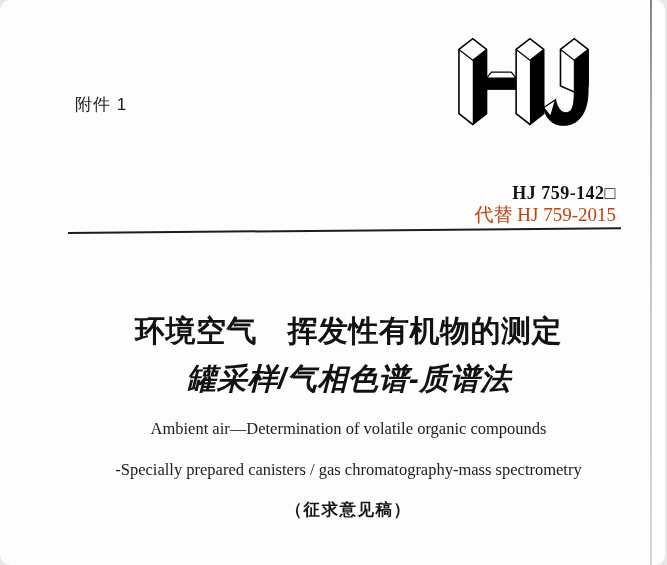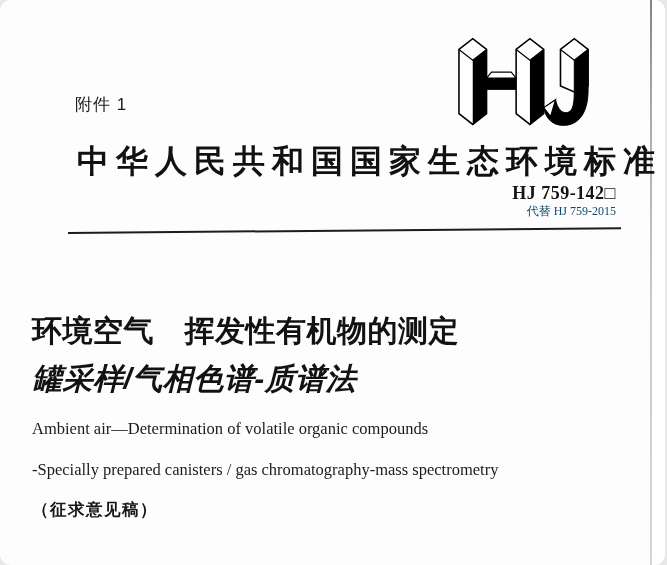--- a/index.html
+++ b/index.html
@@ -71,37 +71,38 @@
     font-size: 18px;
     line-height: 1.1;
     letter-spacing: .5px;
     color: #141414;
   }
   .replaces {
     position: absolute;
     right: 49px; top: 205px;
     font-family: "Liberation Serif", "DejaVu Serif", serif;
     font-weight: 500;
-    font-size: 12px;
+    font-size: 19px;
     line-height: 1.1;
-    color: #0c4a6e;
+    color: #c2410c;
   }
 
   .rule {
     position: absolute;
     left: 68px; top: 232px;
     width: 553px; height: 0;
     border-top: 2.6px solid #1d1d1d;
     transform: rotate(-0.5deg);
     transform-origin: left center;
   }
 
   .centered {
     position: absolute;
     left: 32px; right: 0;
+    text-align: center;
   }
   .title-zh {
     font-weight: 700;
     font-size: 30px;
     line-height: 1.15;
     letter-spacing: .5px;
     color: #121212;
   }
   .title-zh.l1 { top: 314px; }
   .title-zh.l2 { top: 362px; font-style: italic; }
@@ -149,21 +150,20 @@
       <polygon points="75,24 89,13 89,78 75,89" fill="#000"></polygon>
 
       <polygon points="106,13 120,2 134,13 134,50 120,56 106,50" fill="#ffffff" stroke="#000" stroke-width="1.6"></polygon>
       <polyline points="106,13 120,24 134,13" fill="none" stroke="#000" stroke-width="1.2"></polyline>
       <path d="M120,24 L134,13 L134,54 C134,78 124,90 109,90 C98,90 91,83 89,72 L101,64 C103,73 107,78 113,77 C118,76 120,70 120,56 Z" fill="#000" stroke="#000" stroke-width="1"></path>
       <polygon points="89,72 101,64 96,81" fill="#ffffff" stroke="#000" stroke-width="1.2"></polygon>
     </svg>
     <span class="sr">HJ</span>
   </div>
 
-  <h1 class="org-title">中华人民共和国国家生态环境标准</h1>
 
   <div class="std-no">HJ 759-142□</div>
 
   <div class="replaces">代替 HJ 759-2015</div>
 
   <div class="rule"></div>
 
   <div class="centered title-zh l1">环境空气　挥发性有机物的测定</div>
 
   <div class="centered title-zh l2">罐采样/气相色谱-质谱法</div>

